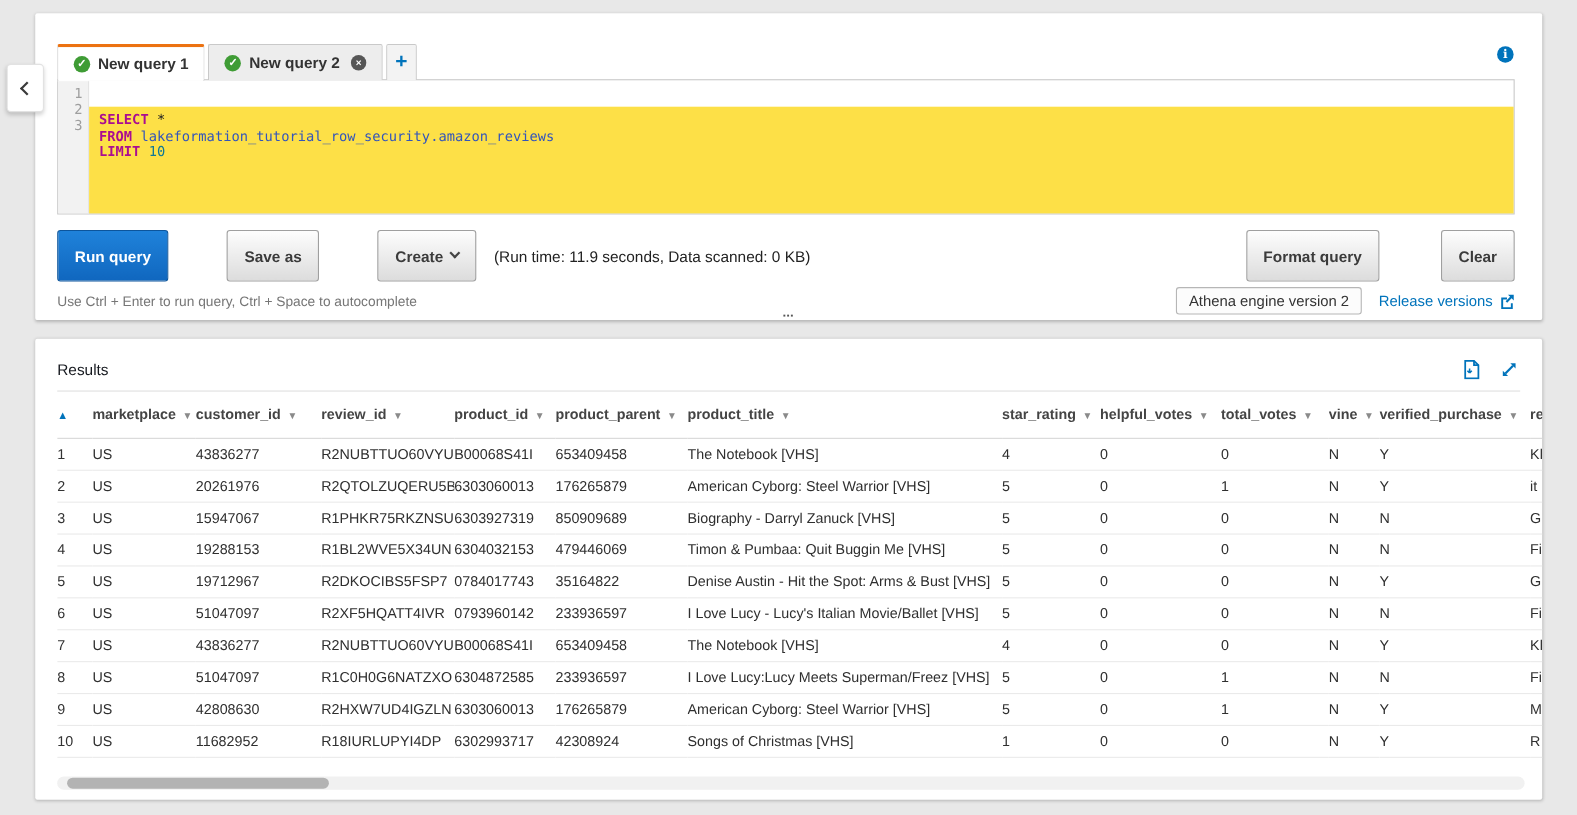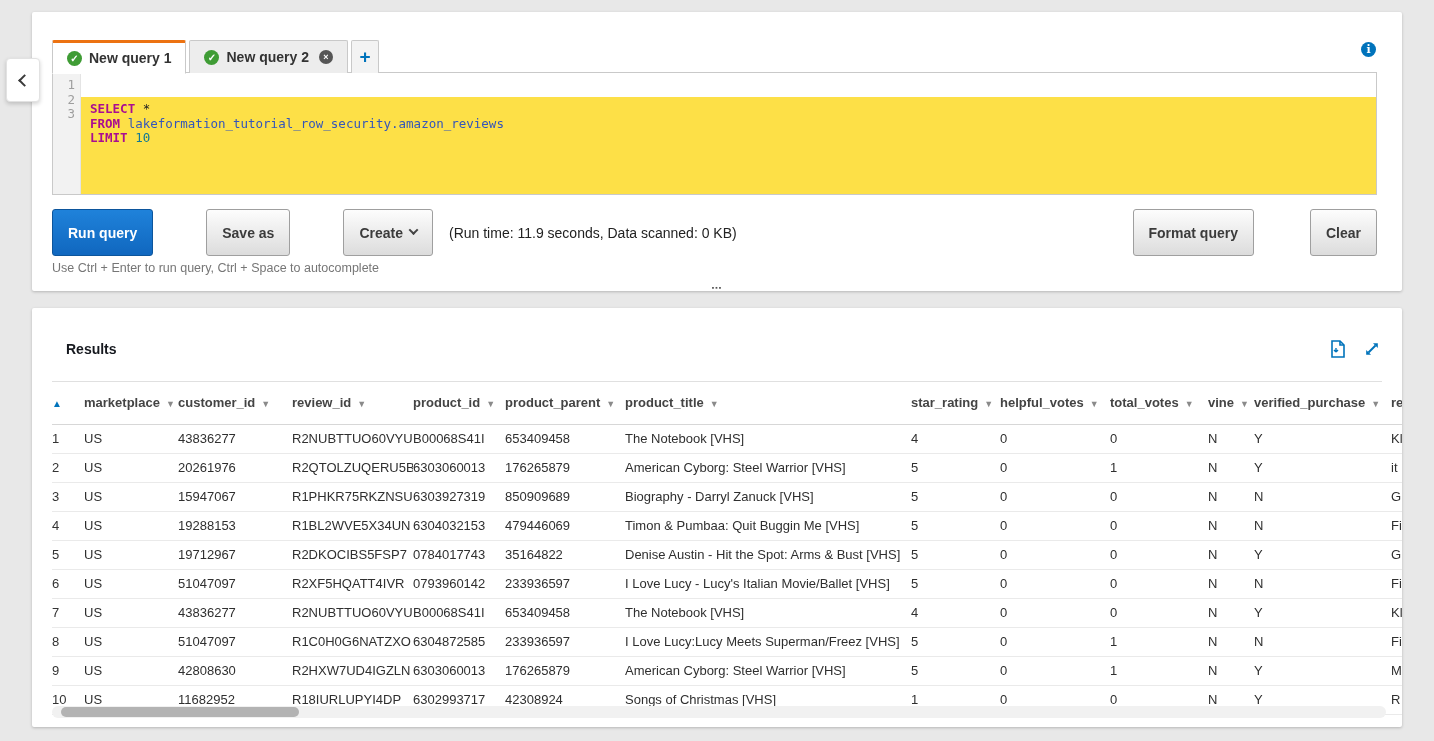--- a/index.html
+++ b/index.html
@@ -75,21 +75,21 @@
     padding:4px 11px; font-size:13.5px; color:#333; }
   .release-link { color:#0073bb; font-size:13.5px; text-decoration:none; display:flex;
     align-items:center; gap:6px; cursor:pointer; }
 
   .drag-handle { position:absolute; bottom:0px; left:50%; transform:translateX(-50%);
     font-size:7px; letter-spacing:1px; color:#555; cursor:row-resize; line-height:6px; }
 
   
   .results-panel { left:32px; top:308px; width:1370px; height:419px; }
   .results-header { display:flex; align-items:center; padding:19px 22px 0 20px; }
-  .results-title { font-size:14px; font-weight:bold; color:#16191f; margin:14px; }
+  .results-title { font-size:14px; font-weight:normal; color:#16191f; margin:0; }
   .results-actions { margin-left:auto; display:flex; gap:18px; align-items:center; }
   .icon-btn { cursor:pointer; display:inline-flex; }
   .results-hr { border:none; border-top:1px solid #e0e0e0; margin:10px 20px 0 20px; }
 
   .table-wrap { margin-left:20px; width:calc(100% - 20px); overflow:hidden; }
   table.results { border-collapse:collapse; table-layout:fixed; width:1487px;
     font-size:13px; color:#2f2f2f; }
   table.results th { text-align:left; font-weight:bold; color:#444; height:42px;
     vertical-align:middle; border-bottom:1px solid #d7d7d7; white-space:nowrap;
     overflow:hidden; cursor:pointer; padding:0 4px 0 0; }
@@ -150,20 +150,30 @@
     </button>
     <span class="run-stats">(Run time: 11.9 seconds, Data scanned: 0 KB)</span>
     <span class="right-group">
       <button class="btn btn-default">Format query</button>
       <button class="btn btn-default">Clear</button>
     </span>
   </div>
 
   <div class="meta-row">
     <span class="hint">Use Ctrl + Enter to run query, Ctrl + Space to autocomplete</span>
+    <span class="meta-right">
+      <span class="engine-badge">Athena engine version 2</span>
+      <a class="release-link">
+        <span>Release versions</span>
+        <svg width="14" height="14" viewBox="0 0 16 16">
+          <path d="M2 4h6v2H4v8h8v-4h2v6H2z" fill="#0073bb"></path>
+          <path d="M9 1h6v6l-2.2-2.2L8.2 9.4 6.6 7.8l4.6-4.6z" fill="#0073bb"></path>
+        </svg>
+      </a>
+    </span>
   </div>
 
   <div class="drag-handle">▪▪▪</div>
 </div>
 
 <div class="panel results-panel">
   <div class="results-header">
     <h2 class="results-title">Results</h2>
     <span class="results-actions">
       <span class="icon-btn">

